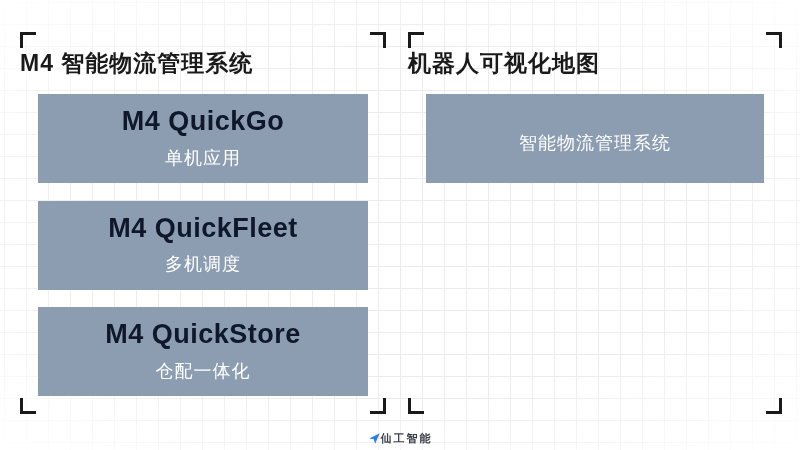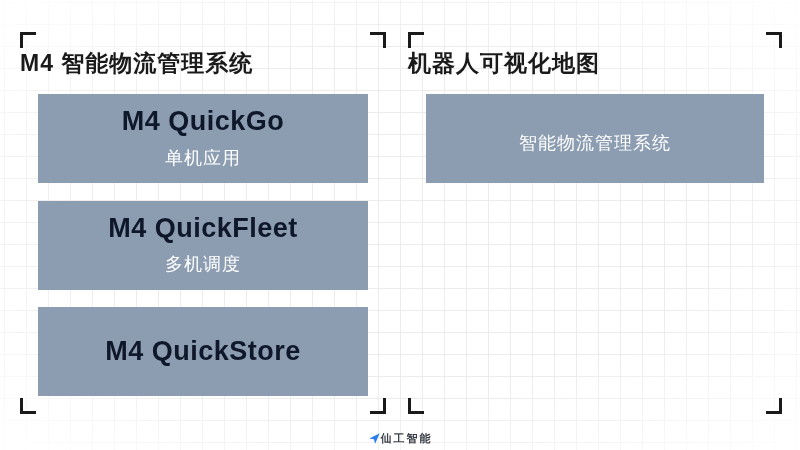--- a/index.html
+++ b/index.html
@@ -126,20 +126,21 @@
     <div class="card">
       <div class="card-name">M4 QuickGo</div>
       <div class="card-subtitle">单机应用</div>
     </div>
     <div class="card">
       <div class="card-name">M4 QuickFleet</div>
       <div class="card-subtitle">多机调度</div>
     </div>
     <div class="card">
       <div class="card-name">M4 QuickStore</div>
+      <div class="card-subtitle">仓配一体化</div>
     </div>
   </div>
 </section>
 
 <section class="panel panel-right">
   <span class="corner tl"></span>
   <span class="corner tr"></span>
   <span class="corner bl"></span>
   <span class="corner br"></span>
 

